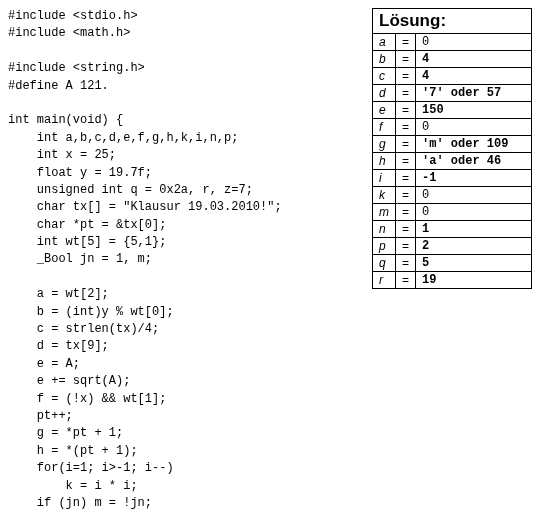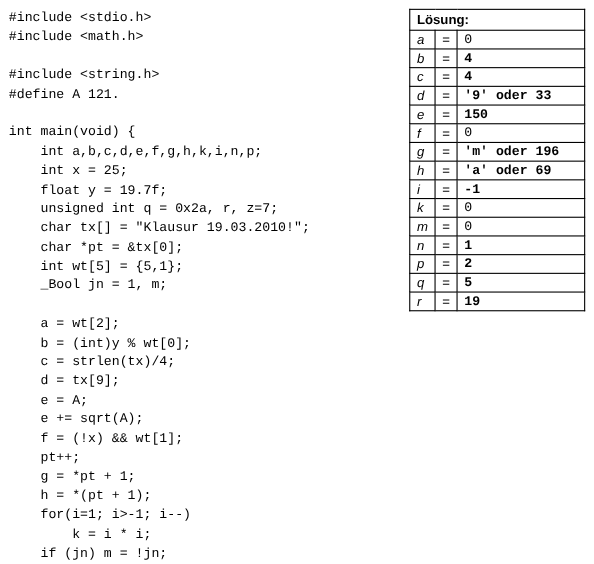--- a/index.html
+++ b/index.html
@@ -25,21 +25,21 @@
     }
     .solution-table {
       border-collapse: collapse;
       width: 100%;
     }
     .solution-table th {
       background: #fff;
       border: 1px solid #000;
       padding: 2px 6px;
       text-align: left;
-      font-size: 12px;
+      font-size: 17px;
       font-family: Arial, sans-serif;
       font-weight: bold;
     }
     .solution-table td {
       border: 1px solid #000;
       padding: 1px 6px;
       font-size: 12px;
       font-family: 'Courier New', Courier, monospace;
       white-space: nowrap;
     }
@@ -81,41 +81,41 @@
           <td class="val-col bold">4</td>
         </tr>
         <tr>
           <td class="var-col">c</td>
           <td class="eq-col">=</td>
           <td class="val-col bold">4</td>
         </tr>
         <tr>
           <td class="var-col">d</td>
           <td class="eq-col">=</td>
-          <td class="val-col bold">'9' oder 33</td>
+          <td class="val-col bold">'7' oder 57</td>
         </tr>
         <tr>
           <td class="var-col">e</td>
           <td class="eq-col">=</td>
           <td class="val-col bold">150</td>
         </tr>
         <tr>
           <td class="var-col">f</td>
           <td class="eq-col">=</td>
           <td class="val-col">0</td>
         </tr>
         <tr>
           <td class="var-col">g</td>
           <td class="eq-col">=</td>
-          <td class="val-col bold">'m' oder 196</td>
+          <td class="val-col bold">'m' oder 109</td>
         </tr>
         <tr>
           <td class="var-col">h</td>
           <td class="eq-col">=</td>
-          <td class="val-col bold">'a' oder 69</td>
+          <td class="val-col bold">'a' oder 46</td>
         </tr>
         <tr>
           <td class="var-col">i</td>
           <td class="eq-col">=</td>
           <td class="val-col bold">-1</td>
         </tr>
         <tr>
           <td class="var-col">k</td>
           <td class="eq-col">=</td>
           <td class="val-col">0</td>

